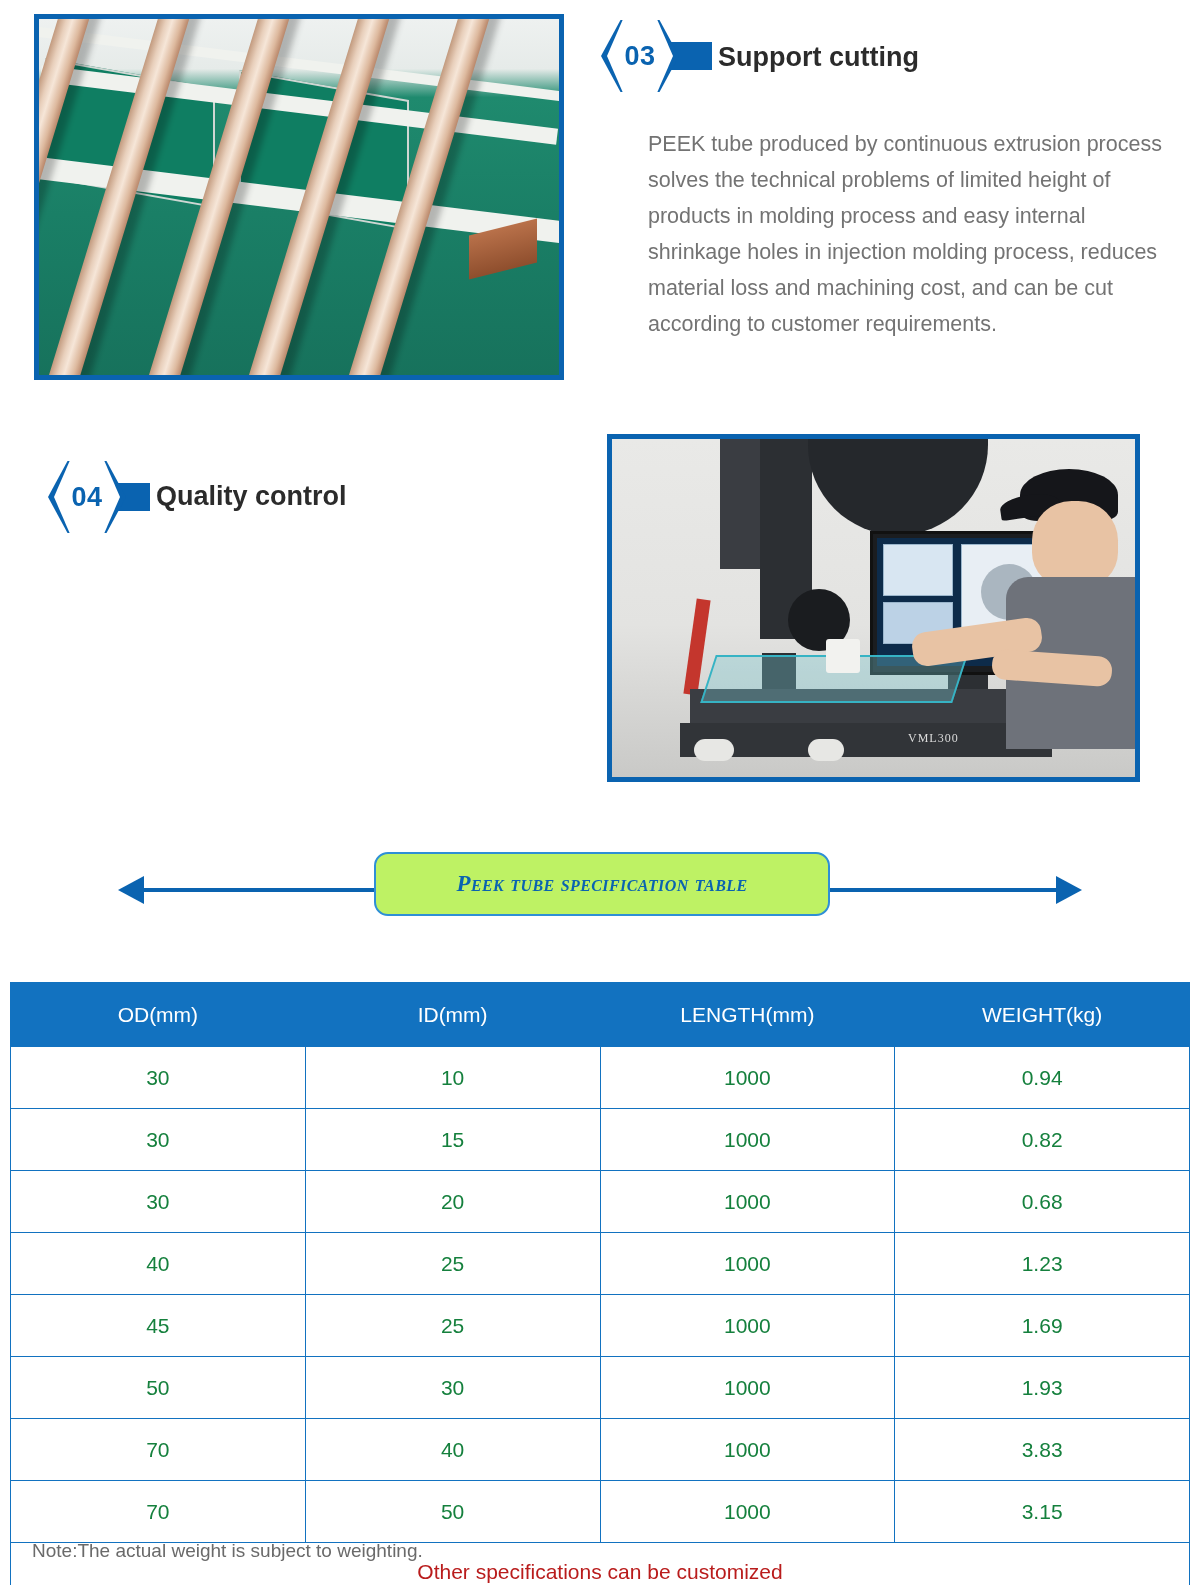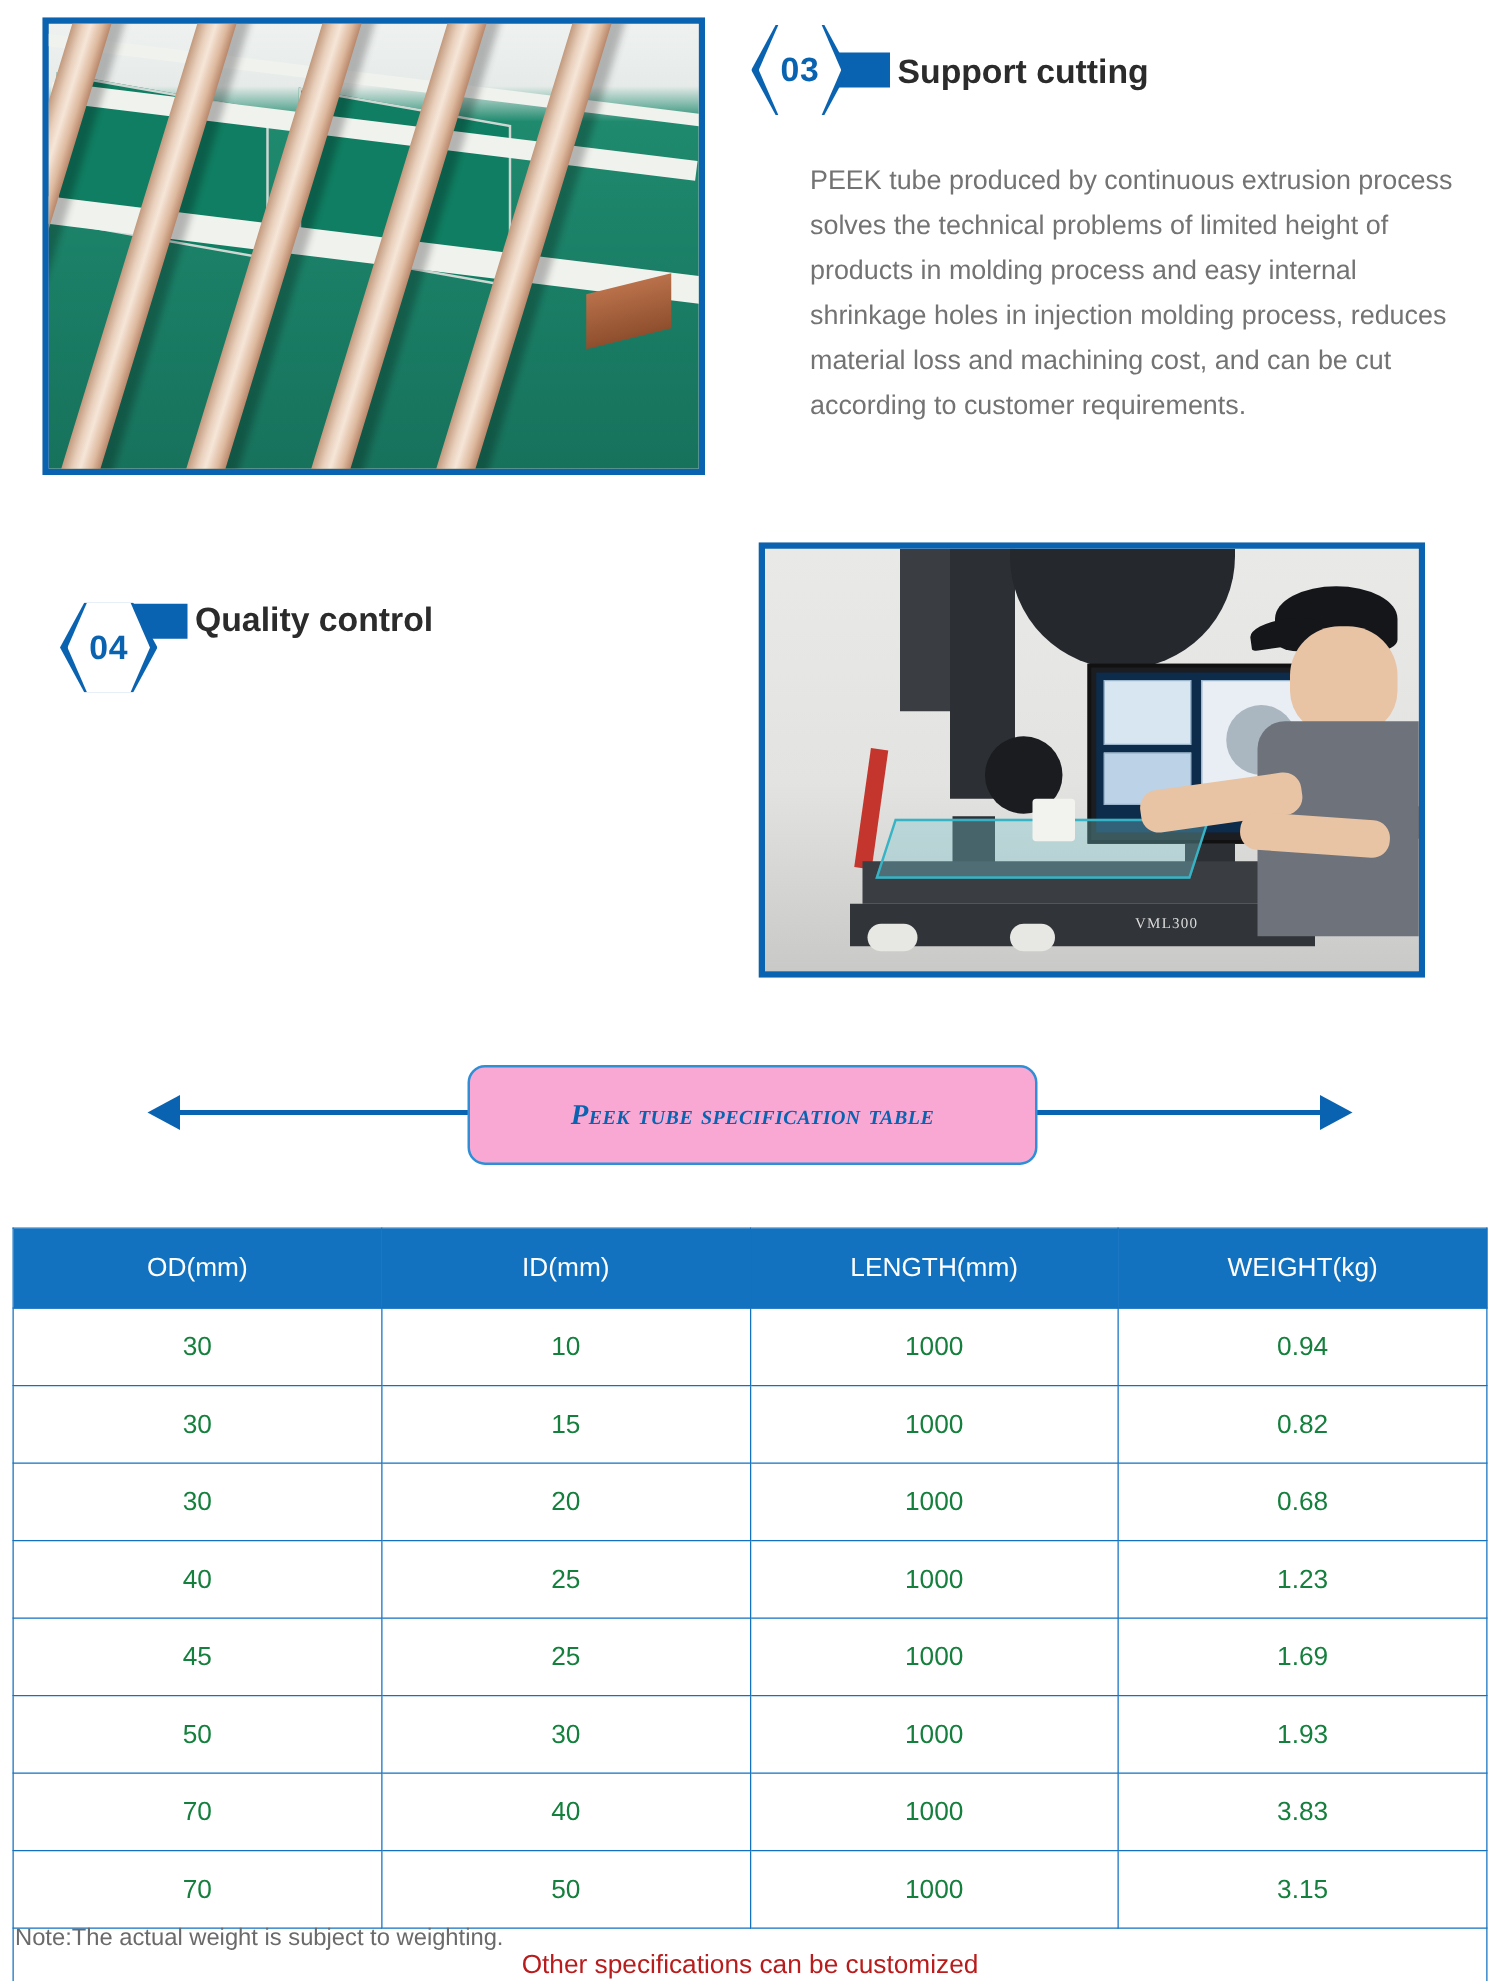--- a/index.html
+++ b/index.html
@@ -216,24 +216,24 @@
   }
   .arrow-head.right {
     right: 0;
     border-left: 26px solid #0a63b0;
   }
   .arrow-pill {
     position: absolute;
     left: 256px;
     top: 0;
     width: 456px;
-    height: 80px;
+    height: 64px;
     border: 2px solid #2e8fd6;
     border-radius: 14px;
-    background: #f9a8d4;
+    background: #bef264;
     display: flex;
     align-items: center;
     justify-content: center;
   }
   .arrow-pill-text {
     font-family: "Liberation Serif", serif;
     font-style: italic;
     font-weight: bold;
     font-size: 23px;
     color: #0a63b0;
@@ -271,20 +271,21 @@
     font-size: 21px;
     color: #b91c1c;
     height: 58px;
   }
   .note {
     position: absolute;
     left: 12px;
     top: 1540px;
     font-size: 19px;
     color: #6a6a6a;
+    padding-left: 20px;
   }
 </style>
 </head>
 <body>
 
 <div class="page">
 
   <div class="photo-frame" id="photo-tubes">
     <div class="tubes-bg"></div>
     <div class="tubes-green-panel" style="left:6px; top:54px; width:170px; height:120px; transform:skewY(10deg);"></div>
@@ -309,21 +310,21 @@
   <div class="hex-tail" style="left:640px; top:42px; width:72px;"></div>
   <div class="hex-badge" style="left:601px; top:20px;">
     <div class="hex-inner">
       <span class="hex-num">03</span>
     </div>
   </div>
   <div class="section-title" style="left:718px; top:42px;">Support cutting</div>
   <div class="body-text" style="left:648px; top:126px; width:518px;">PEEK tube produced by continuous extrusion process solves the technical problems of limited height of products in molding process and easy internal shrinkage holes in injection molding process, reduces material loss and machining cost, and can be cut according to customer requirements.</div>
 
   <div class="hex-tail" style="left:92px; top:483px; width:58px;"></div>
-  <div class="hex-badge" style="left:48px; top:482px;justify-content:center;">
+  <div class="hex-badge" style="left:48px; top:461px;justify-content:center;">
     <div class="hex-inner">
       <span class="hex-num">04</span>
     </div>
   </div>
   <div class="section-title" style="left:156px; top:481px;">Quality control</div>
 
   <div class="photo-frame" id="photo-qc">
     <div class="qc-bg"></div>
 
     <div class="qc-machine" style="left:148px; top:0px; width:52px; height:200px;"></div>

